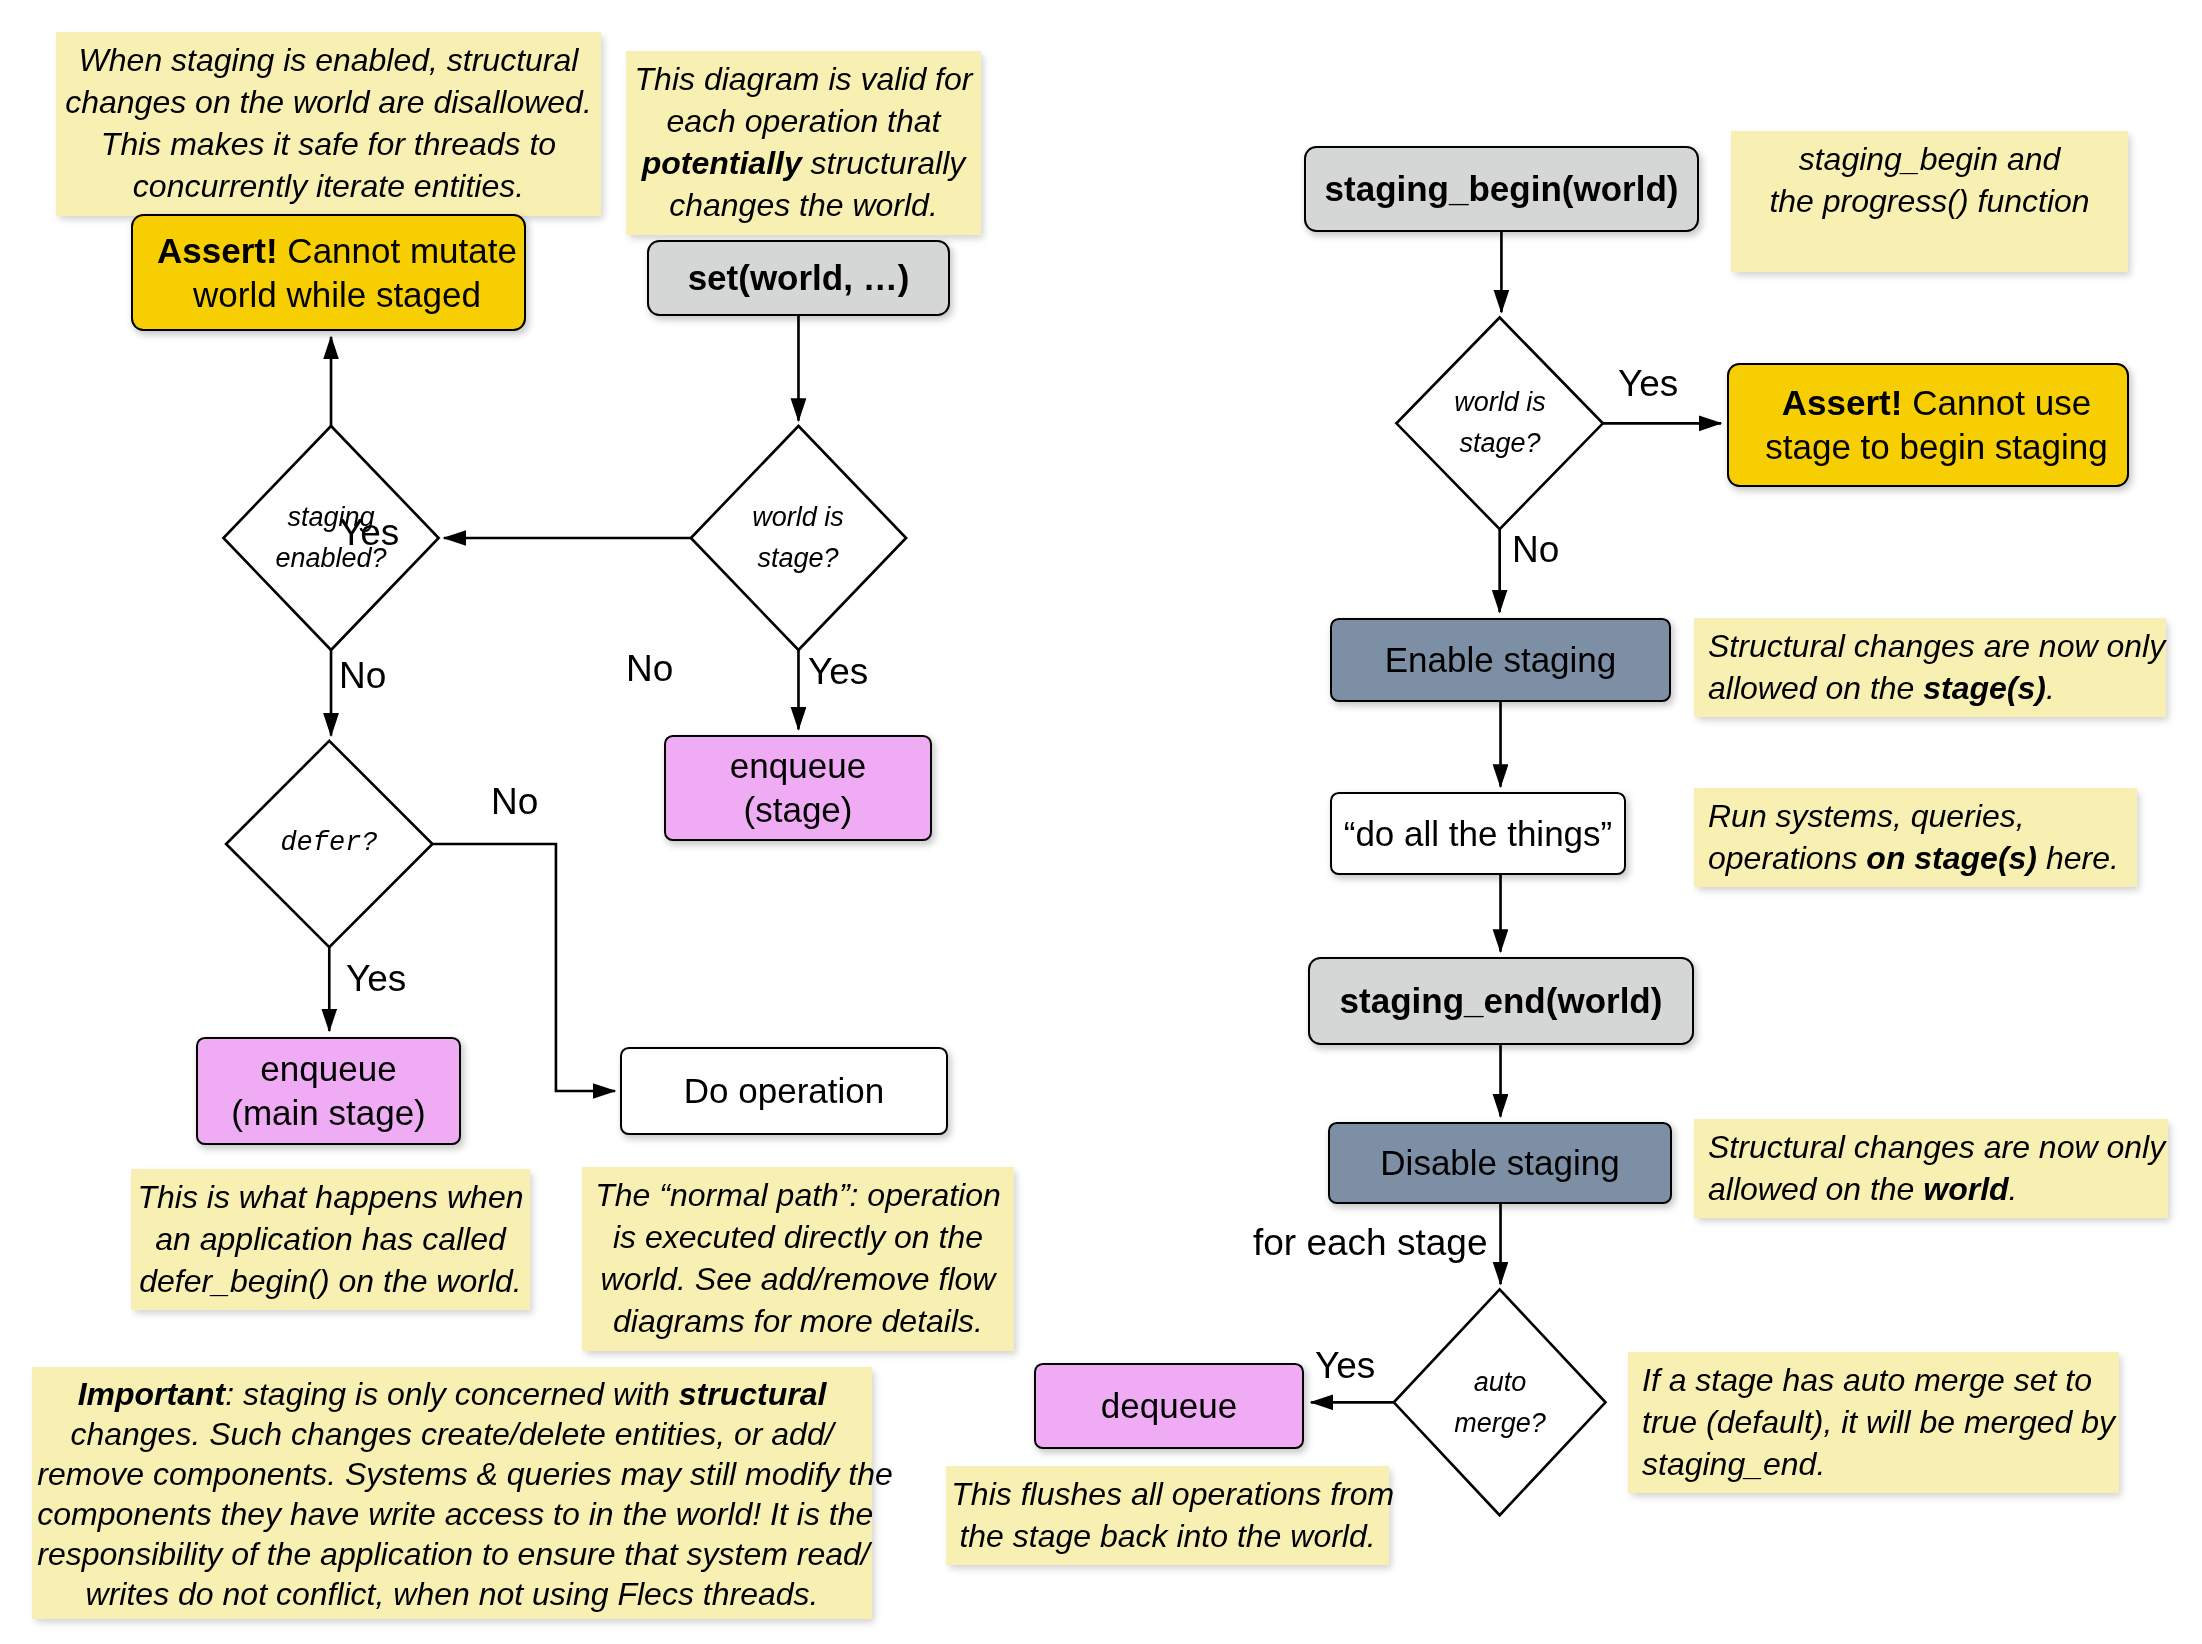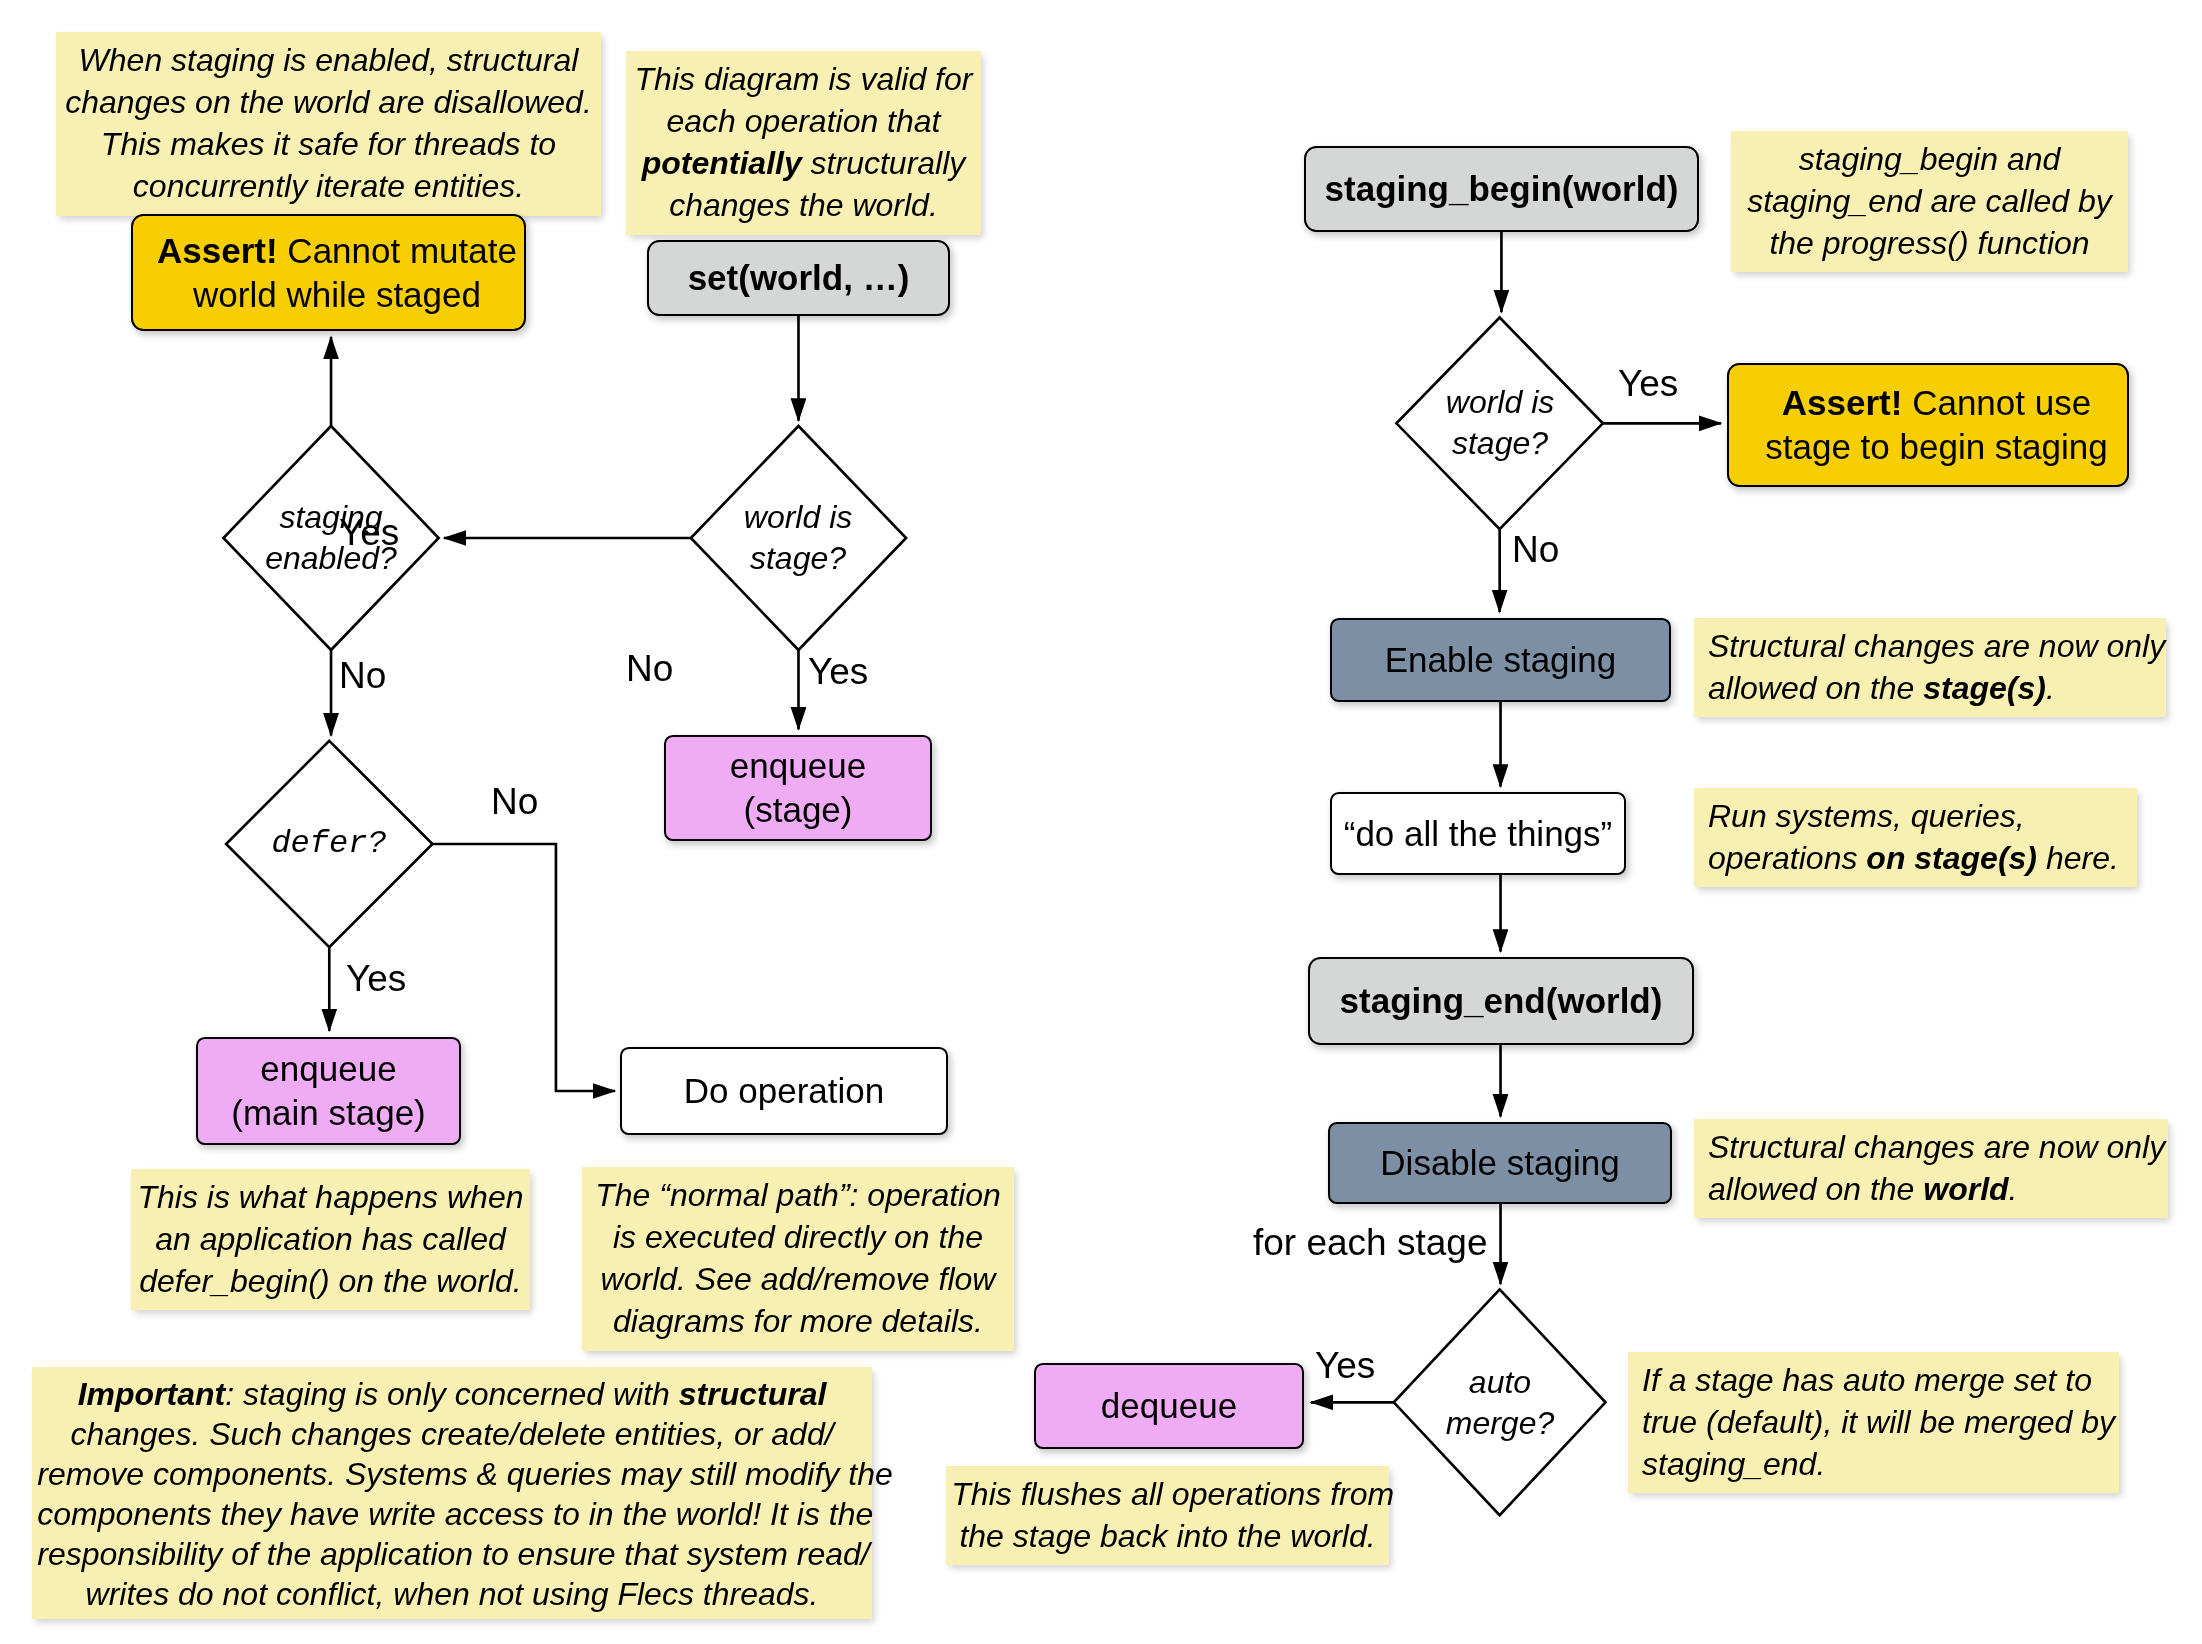--- a/index.html
+++ b/index.html
@@ -19,21 +19,21 @@
   .note .b{font-weight:bold;}
   .box{position:absolute;display:flex;flex-direction:column;align-items:center;justify-content:center;
     border:2.6px solid #000;border-radius:12.4px;font-size:35px;line-height:44px;text-align:center;
     box-sizing:border-box;box-shadow:2.6px 3.5px 7px rgba(0,0,0,0.22);background:var(--process-white);}
   .box.gold{background:var(--assert-gold);padding-left:17px;}
   .box.gray{background:var(--process-gray);font-weight:bold;}
   .box.slate{background:var(--process-slate);border-width:2.2px;border-radius:8.8px;}
   .box.purple{background:var(--process-purple);border-width:2.2px;border-radius:8.8px;}
   .box.white{background:var(--process-white);border-width:2.2px;border-radius:8.8px;}
   .box .b{font-weight:bold;}
-  .dlabel{position:absolute;transform:translate(-50%,-50%);font-style:italic;font-size:32px;
+  .dlabel{position:absolute;transform:translate(-50%,-50%);font-style:italic;font-size:27px;
     line-height:41px;text-align:center;white-space:nowrap;}
   .elabel{position:absolute;font-size:37px;line-height:41px;white-space:nowrap;text-align:right;}
   .elabel.right-align{text-align:right;}
 </style>
 </head>
 <body>
 
 <div id="canvas">
 
   <svg id="arrows" width="2202" height="1644" viewBox="0 0 2496 1864">
@@ -145,21 +145,20 @@
     <div class="ln">responsibility of the application to ensure that system read/</div>
     <div class="ln">writes do not conflict, when not using Flecs threads.</div>
   </div>
 
   <div class="box gray" style="left:1304px;top:146px;width:395px;height:86px;">
     <div>staging_begin(world)</div>
   </div>
 
   <div class="note" style="left:1731px;top:131px;width:397px;height:141px;">
     <div class="ln">staging_begin and</div>
-    <div class="ln">staging_end are called by</div>
     <div class="ln">the progress() function</div>
   </div>
 
   <div class="dlabel" style="left:1500px;top:423px;">
     <div>world is</div>
     <div>stage?</div>
   </div>
 
   <div class="box gold" style="left:1727px;top:363px;width:402px;height:124px;">
     <div><span class="b">Assert!</span><span> Cannot use</span></div>

